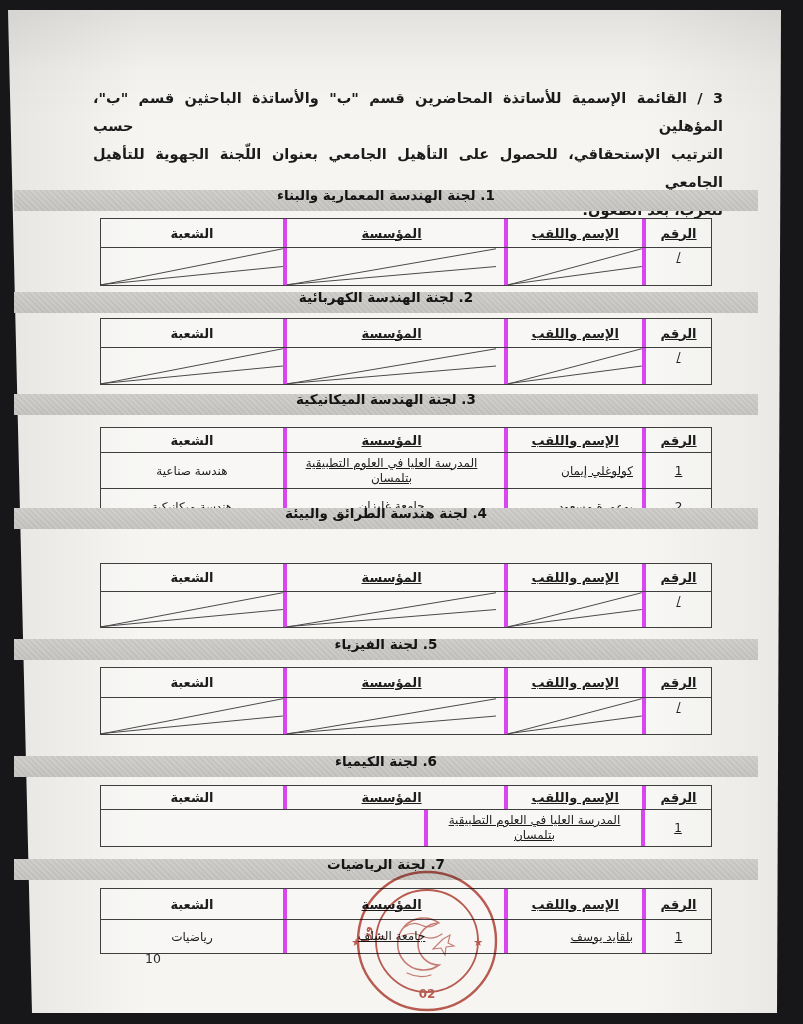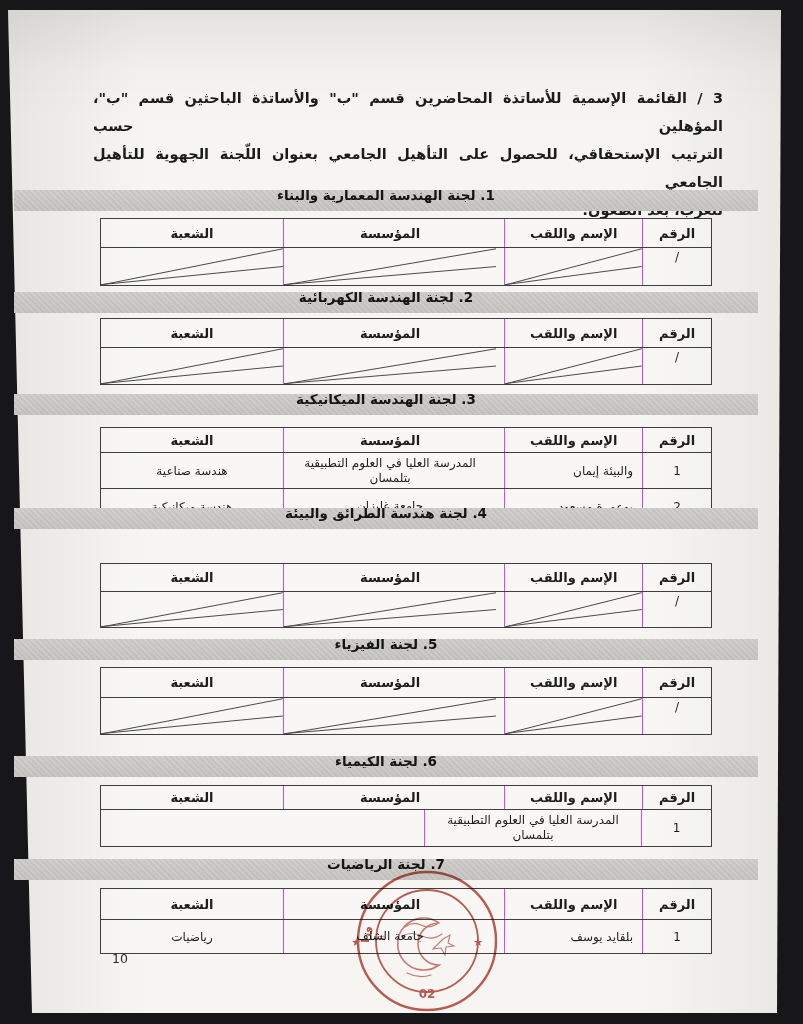--- a/index.html
+++ b/index.html
@@ -41,27 +41,27 @@
   .trow{display:flex;direction:rtl;}
   .trow + .trow{border-top:1px solid #3e3e3e;}
   .cell{
     position:relative;display:flex;align-items:center;justify-content:center;
     font-size:12px;color:#1d1d1d;overflow:hidden;padding:1px 5px;
   }
   .c-num{width:70px;}
   .c-name{width:140px;justify-content:flex-start;padding-right:9px;text-align:right;margin-left:8px;}
   .c-inst{width:217px;text-align:center;line-height:15px;}
   .c-branch{width:185px;text-align:right;}
-  .c-num,.c-name,.c-inst{border-left:1px solid #d946ef;}
+  .c-num,.c-name,.c-inst{border-left:4px solid #d946ef;text-decoration:underline;}
   .thead .cell{font-weight:bold;font-size:13px;justify-content:center;padding-right:5px;text-align:center;}
   .slash-num{align-items:flex-start;padding-top:2px;}
   svg.diag{position:absolute;inset:0;width:100%;height:100%;}
   svg.diag line{stroke:#4a4a4a;stroke-width:1;vector-effect:non-scaling-stroke;}
   .pagenum{
-    position:absolute;top:951px;right:675px;font-size:12.5px;color:#2c2c2c;direction:ltr;
+    position:absolute;top:951px;right:642px;font-size:12.5px;color:#2c2c2c;direction:ltr;
   }
   .stamp{
     position:absolute;top:861px;right:296px;width:160px;height:160px;
     mix-blend-mode:multiply;opacity:0.88;
   }
 </style>
 </head>
 <body>
 
 <div class="root">
@@ -148,21 +148,21 @@
   </div>
   <div class="ctable" style="top:427px">
     <div class="trow thead" style="height:24px">
       <div class="cell c-num">الرقم</div>
       <div class="cell c-name">الإسم واللقب</div>
       <div class="cell c-inst">المؤسسة</div>
       <div class="cell c-branch">الشعبة</div>
     </div>
     <div class="trow" style="height:36px">
       <div class="cell c-num">1</div>
-      <div class="cell c-name">والبيئة إيمان</div>
+      <div class="cell c-name">كولوغلي إيمان</div>
       <div class="cell c-inst">المدرسة العليا في العلوم التطبيقية بتلمسان</div>
       <div class="cell c-branch">هندسة صناعية</div>
     </div>
     <div class="trow" style="height:36px">
       <div class="cell c-num">2</div>
       <div class="cell c-name">بوعمرة مسعود</div>
       <div class="cell c-inst">جامعة غليزان</div>
       <div class="cell c-branch">هندسة ميكانيكية</div>
     </div>
   </div>

